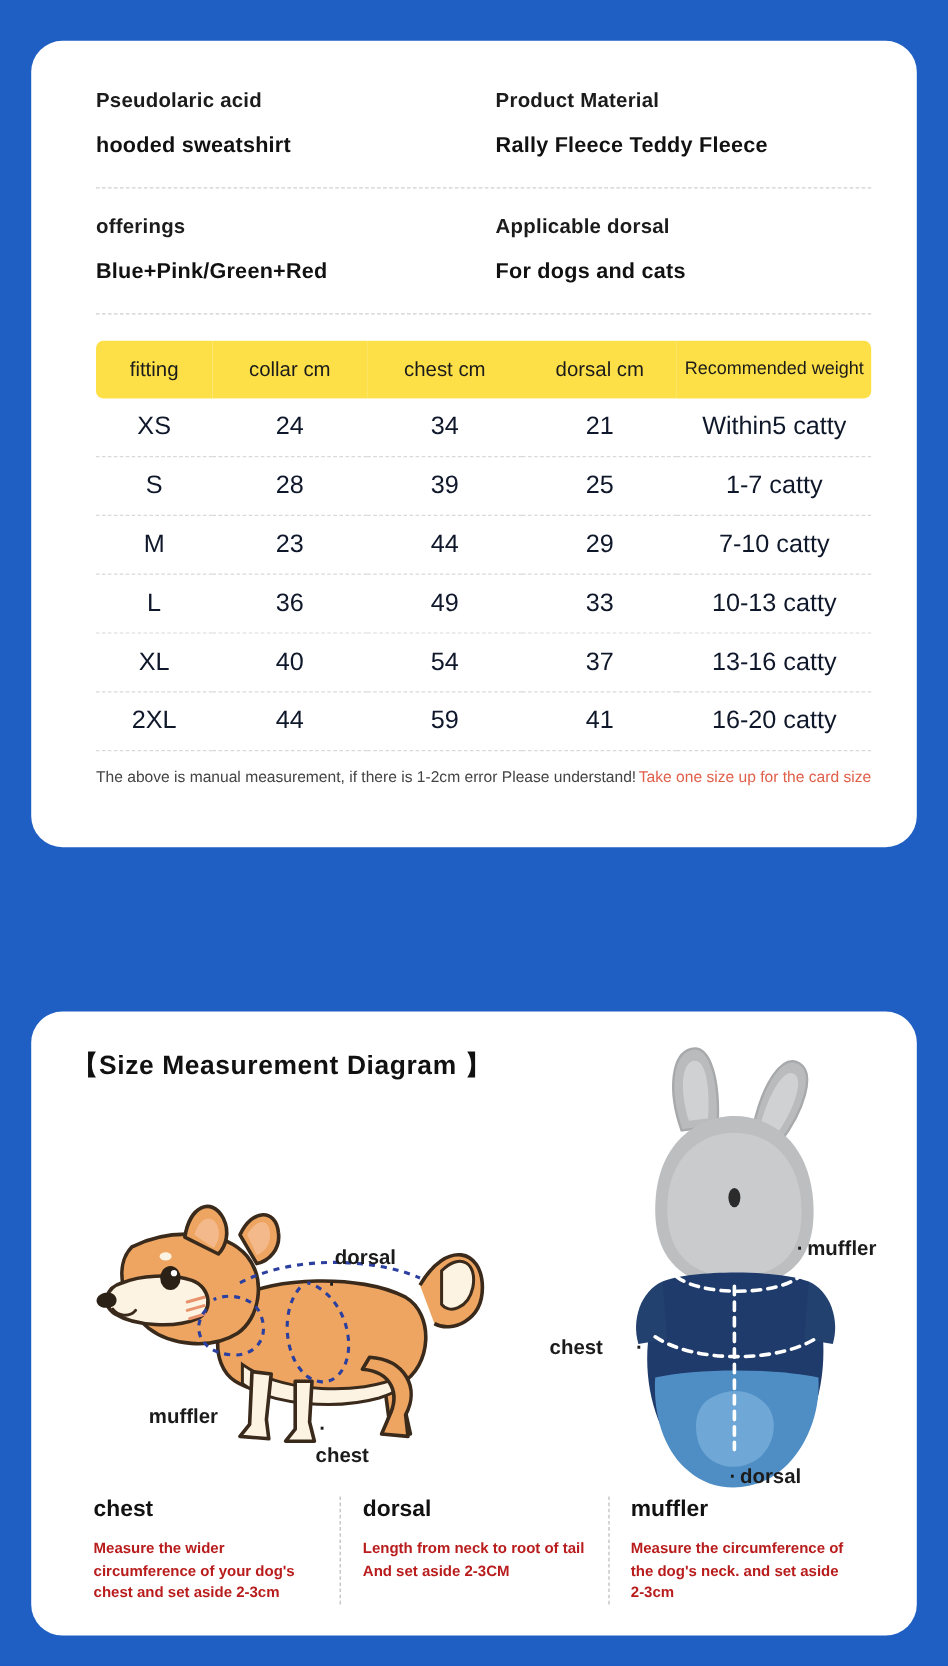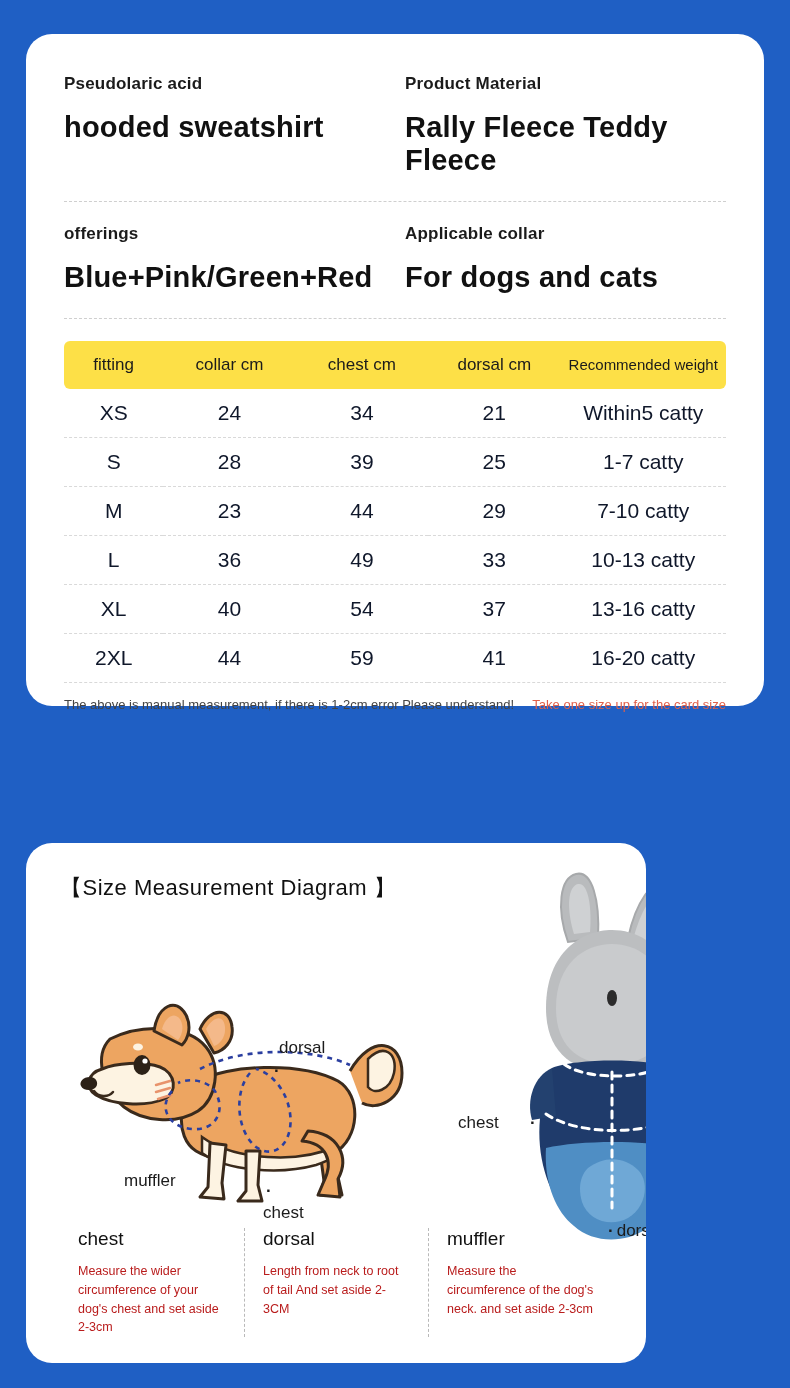--- a/index.html
+++ b/index.html
@@ -27,39 +27,39 @@
     background: #ffffff;
     border-radius: 26px;
     box-sizing: border-box;
   }
   .card-specs {
     position: absolute;
     left: 26px;
     top: 34px;
     width: 738px;
     height: 672px;
-    padding: 40px 38px 0 38px;
+    padding: 40px 38px 0 54px;
   }
 
   .spec-grid {
     display: grid;
     grid-template-columns: 1fr 1fr;
     column-gap: 20px;
   }
   .spec-cell {
     padding-bottom: 18px;
   }
   .spec-label {
     font-size: 17px;
     font-weight: bold;
     color: #1b1b1b;
     letter-spacing: .2px;
   }
   .spec-value {
-    font-size: 29px;
+    font-size: 18px;
     font-weight: bold;
     color: #111111;
     margin-top: 17px;
     letter-spacing: .2px;
   }
   .spec-divider {
     border: 0;
     border-top: 1px dashed #cfcfcf;
     margin: 6px 0 22px 0;
   }
@@ -104,24 +104,25 @@
   .note-right {
     font-size: 13px;
     color: #e0604a;
   }
 
   
   .card-diagram {
     position: absolute;
     left: 26px;
     top: 843px;
-    width: 620px;
+    width: 738px;
     height: 520px;
     padding: 30px 53px 0 34px;
     overflow: hidden;
+    font-weight: bold;
   }
   .diagram-title {
     font-size: 22px;
     color: #111;
     letter-spacing: .5px;
   }
 
   .illus-wrap {
     position: relative;
     height: 330px;
@@ -187,21 +188,21 @@
     </div>
 
     <hr class="spec-divider">
 
     <div class="spec-grid">
       <div class="spec-cell">
         <div class="spec-label">offerings</div>
         <div class="spec-value">Blue+Pink/Green+Red</div>
       </div>
       <div class="spec-cell">
-        <div class="spec-label">Applicable collar</div>
+        <div class="spec-label">Applicable dorsal</div>
         <div class="spec-value">For dogs and cats</div>
       </div>
     </div>
 
     <hr class="spec-divider">
 
     <table class="size-table">
       <thead>
         <tr>
           <th style="width:15%">fitting</th>

